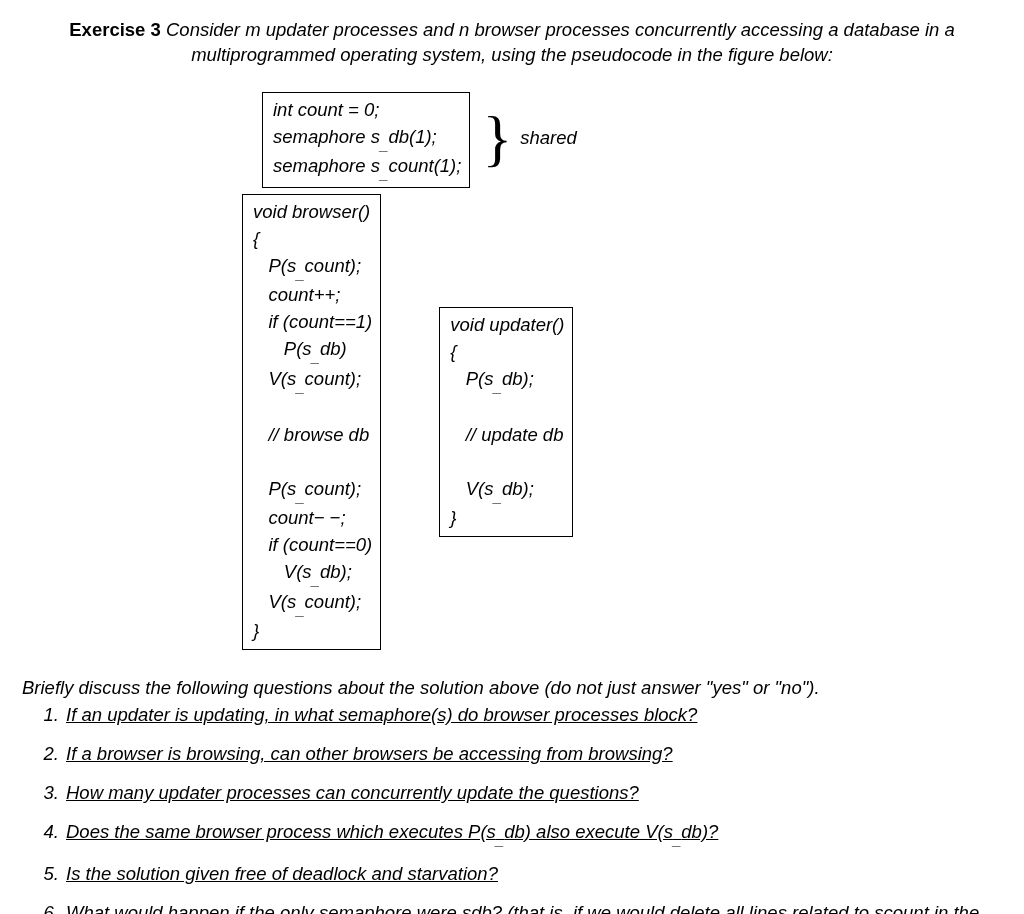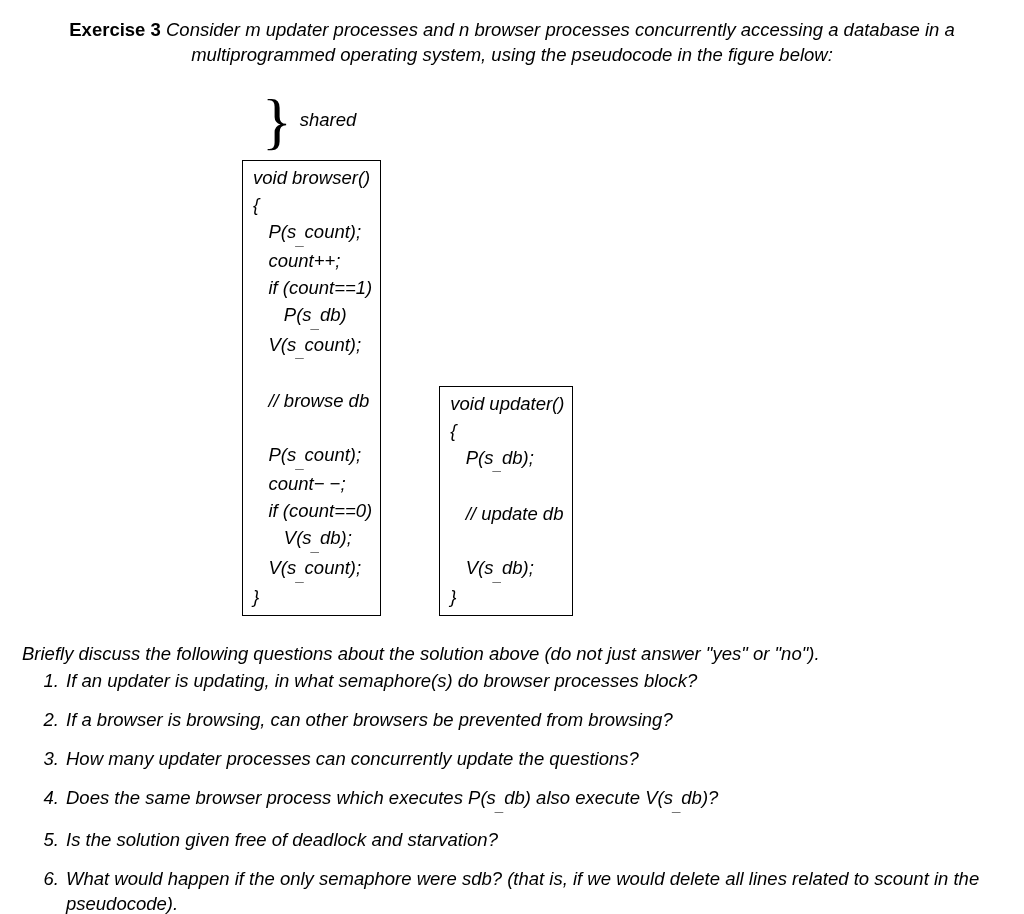--- a/index.html
+++ b/index.html
@@ -45,43 +45,47 @@
     position: relative;
     top: -2px;
   }
   .shared-label {
     position: relative;
     left: -4px;
     top: -2px;
   }
   .procs-row {
     display: flex;
-    align-items: flex-end;
+    align-items: center;
     gap: 78px;
   }
   .procs-row .box { margin-left: -20px; }
   .prompt { font-style: italic; margin-bottom: 2px; }
   ol.questions {
     margin: 0 0 0 20px;
     padding: 0 0 0 22px;
     font-style: italic;
   }
   ol.questions li {
     margin-bottom: 14px;
     padding-left: 2px;
+    text-decoration: underline;
   }
   .sub { font-size: 0.82em; vertical-align: sub; position: relative; top: 0.15em; }
 </style>
 </head>
 <body>
 
 <div class="ex-heading intro" style="font-style: normal;"><span class="label">Exercise 3</span> <span class="italic" style="font-style: italic;">Consider m updater processes and n browser processes concurrently accessing a database in a multiprogrammed operating system, using the pseudocode in the figure below:</span></div>
 
 <div class="figure-area">
   <div class="shared-row">
+    <div class="box">int count = 0;
+semaphore s<span class="sub">_</span>db(1);
+semaphore s<span class="sub">_</span>count(1);</div>
     <span class="brace">}</span>
     <span class="shared-label">shared</span>
   </div>
   <div class="procs-row">
     <div class="box">void browser()
 {
    P(s<span class="sub">_</span>count);
    count++;
    if (count==1)
       P(s<span class="sub">_</span>db)
@@ -103,18 +107,18 @@
 
    V(s<span class="sub">_</span>db);
 }</div>
   </div>
 </div>
 
 <div class="prompt">Briefly discuss the following questions about the solution above (do not just answer "yes" or "no").</div>
 
 <ol class="questions">
   <li>If an updater is updating, in what semaphore(s) do browser processes block?</li>
-  <li>If a browser is browsing, can other browsers be prevented from browsing?</li>
+  <li>If a browser is browsing, can other browsers be accessing from browsing?</li>
   <li>How many updater processes can concurrently update the questions?</li>
   <li>Does the same browser process which executes P(s<span class="sub">_</span>db) also execute V(s<span class="sub">_</span>db)?</li>
   <li>Is the solution given free of deadlock and starvation?</li>
   <li>What would happen if the only semaphore were sdb? (that is, if we would delete all lines related to scount in the pseudocode).</li>
 </ol>
 
 </body></html>

